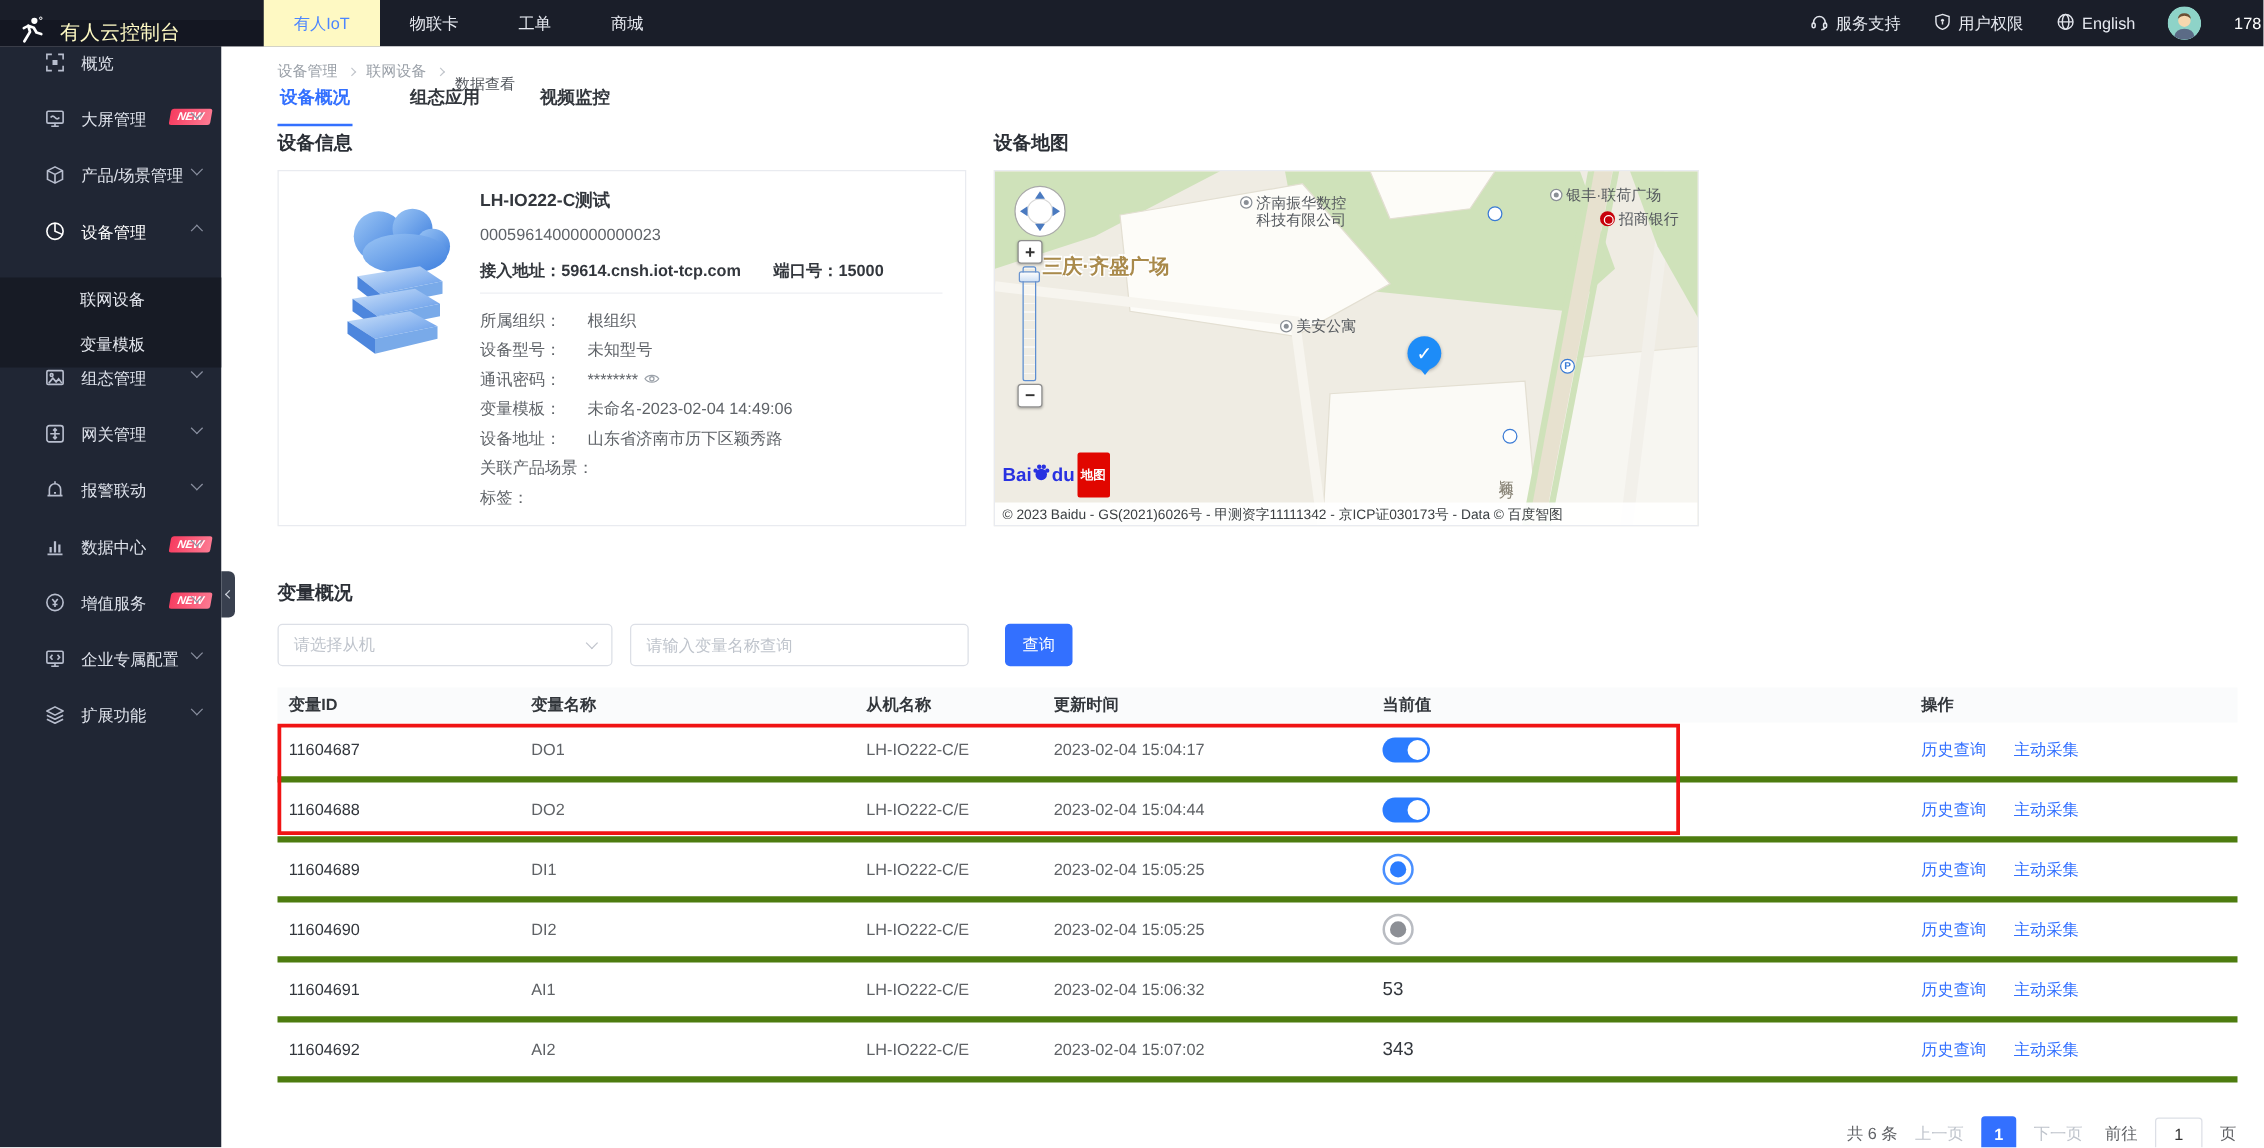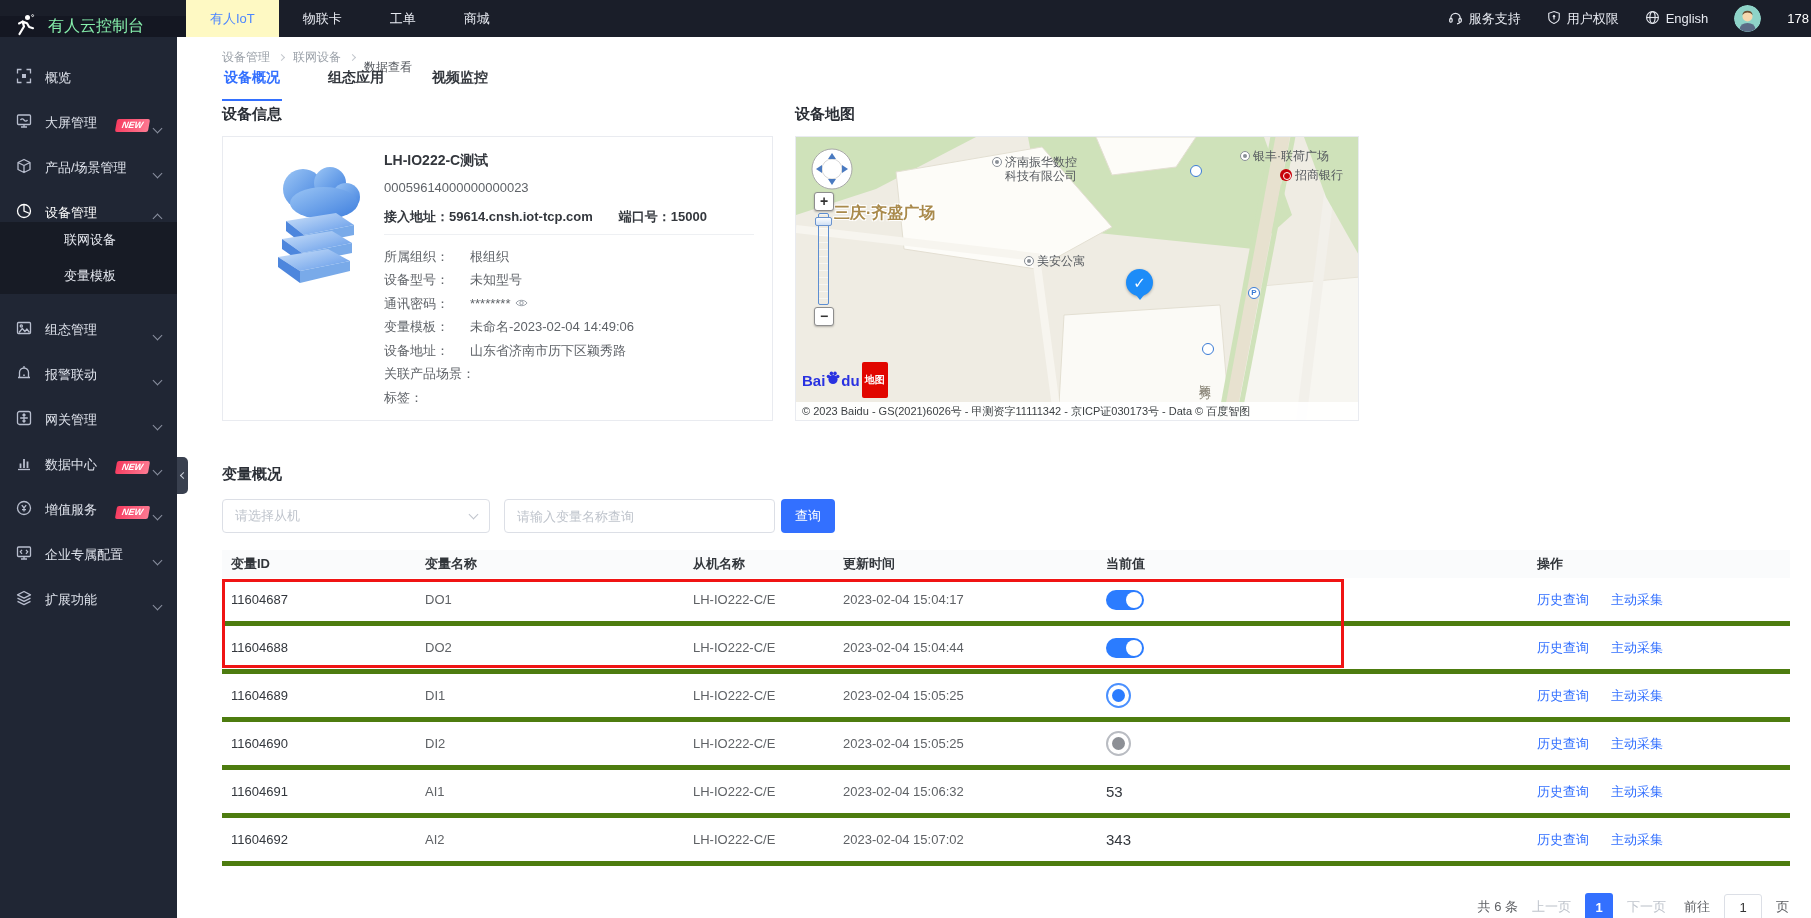--- a/index.html
+++ b/index.html
@@ -1,32 +1,32 @@
 <!DOCTYPE html>
 <html><head>
 <meta charset="utf-8">
 <style>
   * { margin:0; padding:0; box-sizing:border-box; }
   body { font-family:"Liberation Sans","DejaVu Sans",sans-serif; background:#fff; }
   #page { position:relative; width:1811px; height:918px; overflow:hidden; background:#fff; }
 
   
   .topbar { position:absolute; left:0; top:0; width:1811px; height:37px; background:#1a1e29; display:flex; align-items:stretch; z-index:30; }
-  .brand { width:186px; background:#141722; display:flex; align-items:center; gap:10px; padding-left:14px; color:#86efac; font-size:16px; flex-shrink:0;margin-top:16px; }
+  .brand { width:211px; background:#141722; display:flex; align-items:center; gap:10px; padding-left:14px; color:#fef9c3; font-size:16px; flex-shrink:0;margin-top:16px; }
   .topnav { display:flex; align-items:stretch; }
   .topnav-item { display:flex; align-items:center; padding:0 24px; color:#e7eaf1; font-size:13px; cursor:pointer; }
   .topnav-item.active { background:#fef9c3; color:#4c86ff; }
   .topbar-right { margin-left:auto; display:flex; align-items:center; gap:26px; padding-right:2px; color:#e7eaf1; font-size:13px; }
   .tb-link { display:flex; align-items:center; gap:6px; cursor:pointer; white-space:nowrap; }
   .avatar { width:27px; height:27px; border-radius:50%; overflow:hidden; flex-shrink:0; }
   .tb-user { color:#fff; }
 
   
   .sidebar { position:absolute; left:0; top:37px; width:177px; height:881px; background:#202634; z-index:20; }
-  .side-item { height:45px; display:flex; align-items:flex-end; gap:13px; padding-left:16px; color:#dfe3ec; font-size:13px; cursor:pointer; position:relative; }
+  .side-item { height:45px; display:flex; align-items:flex-start; gap:13px; padding-left:36px; color:#dfe3ec; font-size:13px; cursor:pointer; position:relative; }
   .side-item svg { flex-shrink:0; }
   .side-item .chev { position:absolute; right:16px; color:#8a90a0; }
   .badge-new { display:inline-block; margin-left:6px; padding:1px 6px 2px; font-size:9px; font-style:italic; font-weight:bold; color:#fff; background:linear-gradient(100deg,#f73b5f,#fd7b93); transform:skewX(-10deg); border-radius:2px; }
   .submenu { background:#171b25; }
   .submenu-item { height:36px; display:flex; align-items:center; padding-left:64px; color:#e6e9f0; font-size:13px; cursor:pointer; }
   .collapse-handle { position:absolute; left:177px; top:457px; width:11px; height:37px; background:#39404f; border-radius:0 5px 5px 0; z-index:25; display:flex; align-items:center; justify-content:center; cursor:pointer; }
   .collapse-handle .chev { width:5px; height:5px; border-width:1.5px; color:#cdd2dc; transform:rotate(135deg); margin-left:2px; }
 
   .chev { display:inline-block; width:7px; height:7px; border-right:1.5px solid currentColor; border-bottom:1.5px solid currentColor; transform:rotate(45deg); }
   .chev.up { transform:rotate(-135deg); margin-top:4px; }
@@ -80,21 +80,21 @@
   .baidu-logo .du { color:#2932e1; font-size:15px; }
   .baidu-logo .maptag { margin-left:2px; background:#e10600; color:#fff; font-size:10px; padding:11px 3px; border-radius:2px; }
   .map-attrib { position:absolute; left:0; bottom:0; width:100%; height:18px; background:rgba(255,255,255,.92); font-size:11px; color:#3c4043; display:flex; align-items:center; padding-left:6px; z-index:4; white-space:nowrap; }
 
   
   .filter-row { position:absolute; left:45px; top:462px; height:34px; }
   .fake-select { position:absolute; left:0; top:0; width:268px; height:34px; border:1px solid #dcdfe6; border-radius:4px; display:flex; align-items:center; justify-content:space-between; padding:0 12px; font-size:13px; color:#bfc4cc; cursor:pointer; background:#fff; }
   .fake-select .chev { color:#c0c4cc; margin-top:-3px; }
   .search-input { position:absolute; left:282px; top:0; width:271px; height:34px; border:1px solid #dcdfe6; border-radius:4px; padding:0 12px; font-size:13px; color:#333; font-family:inherit; }
   .search-input::placeholder { color:#bfc4cc; }
-  .query-btn { position:absolute; left:559px; top:0; width:54px; height:34px; background:#3370ff; color:#fff; border:none; border-radius:4px; font-size:13px; cursor:pointer; font-family:inherit; }
+  .query-btn { position:absolute; left:582px; top:0; width:54px; height:34px; background:#3370ff; color:#fff; border:none; border-radius:4px; font-size:13px; cursor:pointer; font-family:inherit; }
 
   .vtable { position:absolute; left:45px; top:513px; width:1568px; }
   .vrow { display:grid; grid-template-columns:194px 268px 150px 263px 431px 1fr; align-items:center; }
   .vhead { height:28px; background:#fafbfc; font-size:13px; font-weight:bold; color:#32363b; }
   .vrow > div { padding-left:9px; }
   .vbody { height:48px; border-bottom:5px solid #4d7c0f; font-size:13px; color:#5f6266; }
   .vbody .cid { color:#33373d; }
   .vbody .num { font-size:15px; color:#33373d; }
   .actions { display:flex; gap:22px; }
   .actions span { color:#3370ff; cursor:pointer; white-space:nowrap; }
@@ -215,32 +215,32 @@
       <span><svg width="16" height="16" viewBox="0 0 16 16" fill="none" stroke="#b8bece" stroke-width="1.3">
             <rect x="1.5" y="2.5" width="13" height="11" rx="1"></rect>
             <circle cx="5.3" cy="6" r="1.1"></circle>
             <path d="M3 12.5 l3.3-4 2.6 3 2-2.4 2.6 3.4"></path>
           </svg></span>
       <span>组态管理</span>
       <span class="chev"></span>
     </div>
     <div class="side-item">
       <span><svg width="16" height="16" viewBox="0 0 16 16" fill="none" stroke="#b8bece" stroke-width="1.3">
+            <rect x="1.5" y="1.5" width="13" height="13" rx="2"></rect>
+            <path d="M8 4.2 v7.6 M4.2 8 h7.6 M6.5 5.5 L8 4 l1.5 1.5 M6.5 10.5 L8 12 l1.5-1.5"></path>
+          </svg></span>
+      <span>网关管理</span>
+      <span class="chev"></span>
+    </div>
+    <div class="side-item">
+      <span><svg width="16" height="16" viewBox="0 0 16 16" fill="none" stroke="#b8bece" stroke-width="1.3">
             <path d="M3.5 12.5 v-5 a4.5 4.5 0 0 1 9 0 v5 Z M2 12.5 h12 M8 1 v1.5"></path>
             <path d="M8 9.5 v1.5" stroke-width="1.6"></path>
           </svg></span>
       <span>报警联动</span>
-      <span class="chev"></span>
-    </div>
-    <div class="side-item">
-      <span><svg width="16" height="16" viewBox="0 0 16 16" fill="none" stroke="#b8bece" stroke-width="1.3">
-            <rect x="1.5" y="1.5" width="13" height="13" rx="2"></rect>
-            <path d="M8 4.2 v7.6 M4.2 8 h7.6 M6.5 5.5 L8 4 l1.5 1.5 M6.5 10.5 L8 12 l1.5-1.5"></path>
-          </svg></span>
-      <span>网关管理</span>
       <span class="chev"></span>
     </div>
     <div class="side-item">
       <span><svg width="16" height="16" viewBox="0 0 16 16" fill="none" stroke="#b8bece" stroke-width="1.8">
             <path d="M4.5 13 V8.5 M8 13 V4 M11.5 13 V6.5"></path>
             <path d="M2 14.5 h12" stroke-width="1.3"></path>
           </svg></span>
       <span>数据中心</span>
       <span class="badge-new">NEW</span>
       <span class="chev"></span>

